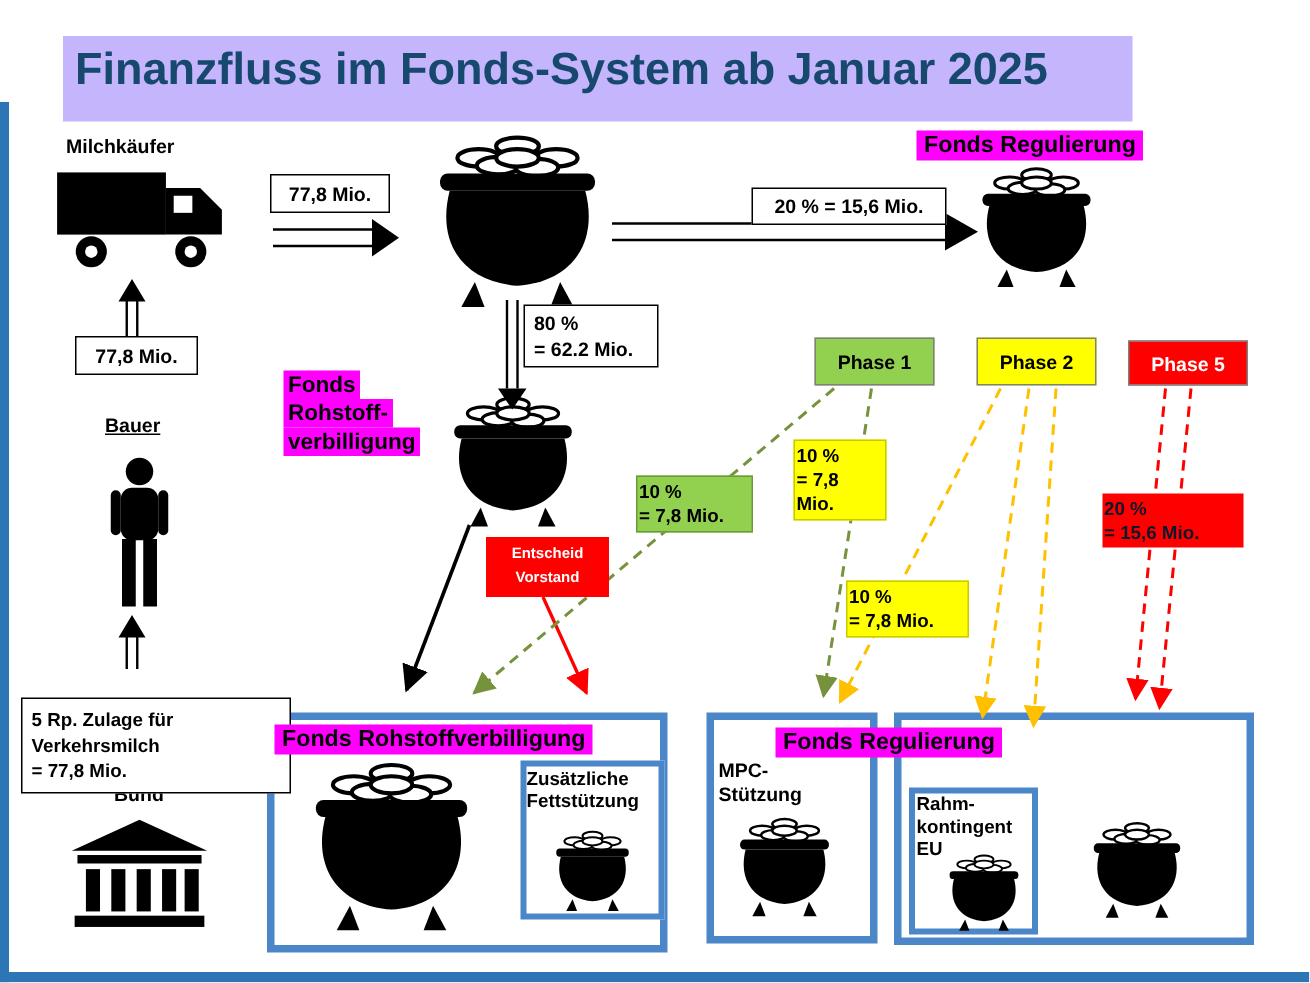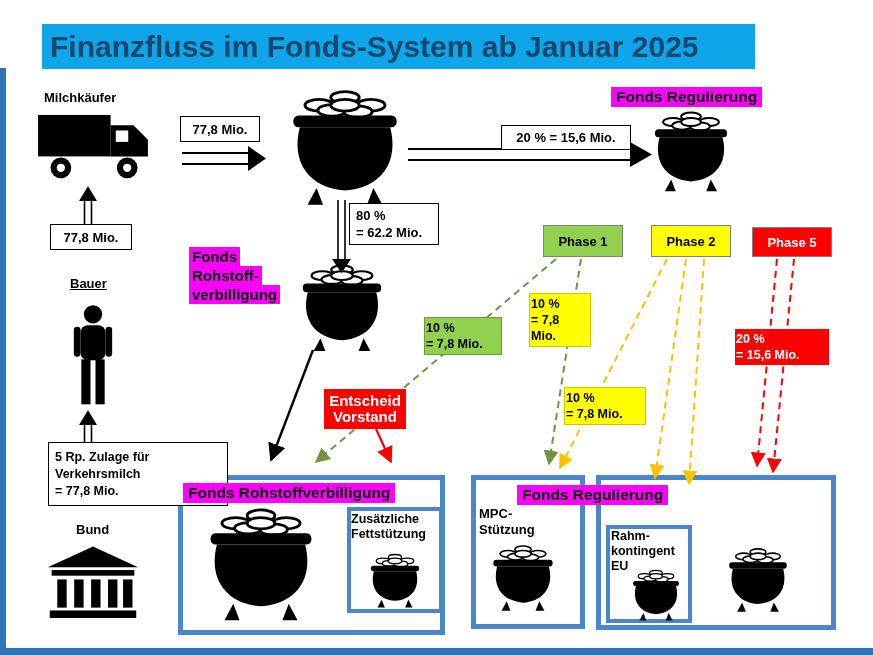--- a/index.html
+++ b/index.html
@@ -1,33 +1,33 @@
 <!DOCTYPE html>
 <html><head>
 <meta charset="utf-8">
 <style>
   * { margin:0; padding:0; box-sizing:border-box; }
   html,body { background:#ffffff; font-family:"Liberation Sans", sans-serif; }
   .slide { position:relative; width:873px; height:655px; background:#ffffff; overflow:hidden; }
-  .titlebar { position:absolute; left:42px; top:24px; width:713px; height:45px; background:#0ea5e9;
+  .titlebar { position:absolute; left:42px; top:24px; width:713px; height:57px; background:#c4b5fd;
               color:#17486e; font-size:30px; font-weight:bold; line-height:45px; padding-left:8px; z-index:2; }
   .lbl { position:absolute; font-weight:bold; font-size:13px; color:#000; z-index:2; }
   .wbox { position:absolute; background:#fff; border:1.6px solid #000; font-weight:bold; font-size:13px;
           color:#000; display:flex; flex-direction:column; justify-content:center; z-index:4; }
   .wbox.center { align-items:center; text-align:center; }
   .wbox.left { padding-left:6px; }
   .hl { position:absolute; background:#ff00ff; color:#000; font-weight:bold; font-size:15.5px;
         padding:1px 5px; z-index:5; white-space:nowrap; }
   .hl-stack { position:absolute; display:flex; flex-direction:column; align-items:flex-start; z-index:5; }
   .hl-stack span { background:#ff00ff; color:#000; font-weight:bold; font-size:15px; line-height:19px; padding:0 3px; }
   .phase { position:absolute; width:80px; height:32px; border:1px solid #808080; font-weight:bold; font-size:13px;
            display:flex; align-items:center; justify-content:center; z-index:4; }
   .share { position:absolute; font-weight:bold; font-size:12.5px; line-height:16px; padding:2px 1px; z-index:4; }
-  .redbox { position:absolute; background:#ff0000; color:#fff; font-weight:bold; font-size:15px; line-height:16px;
-            display:flex; flex-direction:column; align-items:center; justify-content:center; text-align:center; z-index:4;margin-top:31px; }
+  .redbox { position:absolute; background:#ff0000; color:#fff; font-weight:bold; font-size:10px; line-height:16px;
+            display:flex; flex-direction:column; align-items:center; justify-content:center; text-align:center; z-index:4; }
   .bluebox { position:absolute; border:5px solid #4a86c8; background:#fff; z-index:1; }
   .bluebox-inner { position:absolute; border:4px solid #4a86c8; background:#fff; z-index:2; }
   .botlbl { position:absolute; font-weight:bold; font-size:12.5px; line-height:15px; color:#000; z-index:4; }
   .arrows { position:absolute; left:0; top:0; z-index:3; pointer-events:none; }
   .icon { position:absolute; z-index:2; }
   .sideline { position:absolute; background:#2e75b6; z-index:6; }
 </style>
 </head>
 <body>
 
@@ -88,21 +88,21 @@
   <svg class="icon" style="left:36px; top:104px;" width="114" height="82">
       <use href="#sym-truck"></use>
     </svg>
   <div class="wbox center" style="left:50px; top:224px; width:82px; height:26px;">
     <div>77,8 Mio.</div>
   </div>
   <div class="lbl" style="left:70px; top:276px;text-decoration:underline;">Bauer</div>
   <svg class="icon" style="left:68px; top:294px;" width="50" height="124">
       <use href="#sym-person"></use>
     </svg>
-  <div class="wbox left" style="left:14px; top:442px; width:180px; height:64px; font-size:12.5px; line-height:17px;margin-left:34px;">
+  <div class="wbox left" style="left:14px; top:465px; width:180px; height:64px; font-size:12.5px; line-height:17px;">
     <div>5 Rp. Zulage für</div>
     <div>Verkehrsmilch</div>
     <div>= 77,8 Mio.</div>
   </div>
   <div class="lbl" style="left:76px; top:522px;">Bund</div>
   <svg class="icon" style="left:46px; top:544px;" width="94" height="84">
       <use href="#sym-bank"></use>
     </svg>
 
   <svg class="icon" style="left:278px; top:82px;" width="134" height="124">
@@ -145,21 +145,21 @@
   </div>
   <div class="share" style="left:529px; top:293px; width:62px; background:#ffff00; border:1px solid #c9c900;">
     <div>10 %</div>
     <div>= 7,8</div>
     <div>Mio.</div>
   </div>
   <div class="share" style="left:564px; top:387px; width:82px; background:#ffff00; border:1px solid #c9c900;">
     <div>10 %</div>
     <div>= 7,8 Mio.</div>
   </div>
-  <div class="share" style="left:735px; top:329px; width:94px; background:#ff0000; color:#ffffff;">
+  <div class="share" style="left:735px; top:329px; width:94px; background:#ff0000; color:#0f172a;">
     <div>20 %</div>
     <div>= 15,6 Mio.</div>
   </div>
 
   <div class="bluebox" style="left:178px; top:475px; width:267px; height:160px;"></div>
   <div class="hl" style="left:183px; top:483px;">Fonds Rohstoffverbilligung</div>
   <svg class="icon" style="left:198px; top:500px;" width="126" height="122">
       <use href="#sym-pot"></use>
     </svg>
   <div class="bluebox-inner" style="left:347px; top:507px; width:96px; height:106px;"></div>

